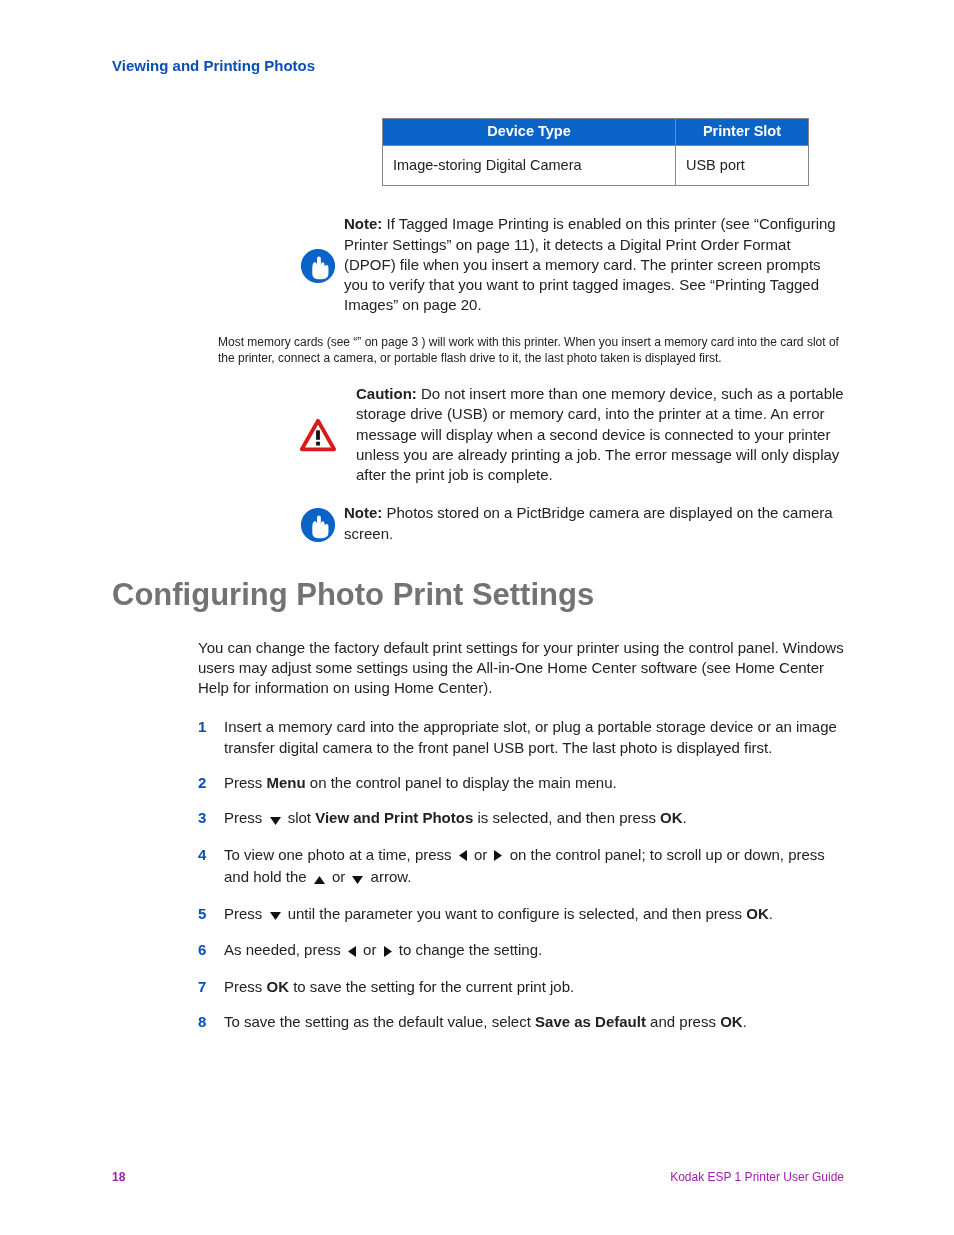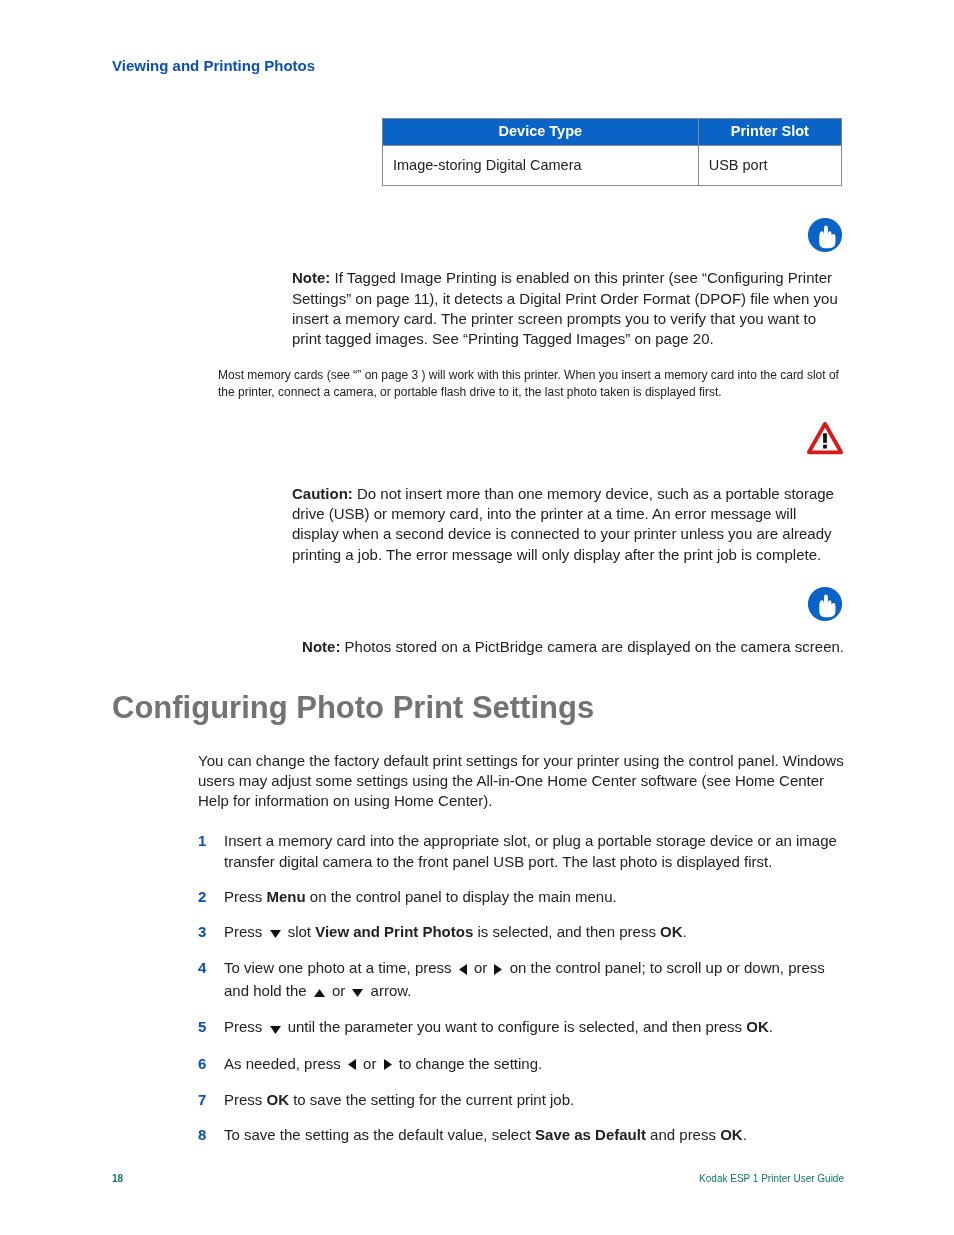--- a/index.html
+++ b/index.html
@@ -17,42 +17,41 @@
     padding: 56px 110px 0 112px;
   }
   .running-header {
     color: #0a4fb5;
     font-weight: bold;
     font-size: 15px;
     margin-bottom: 42px;
   }
   table.device-table {
     border-collapse: collapse;
-    width: 460px;
+    width: 427px;
     margin-left: 270px;
     margin-bottom: 28px;
     font-size: 14.5px;
   }
   table.device-table th {
     background: #0a63c6;
     color: #fff;
     font-weight: bold;
     padding: 3px 8px;
     border: 1px solid #888;
     text-align: center;
   }
   table.device-table td {
     border: 1px solid #888;
     padding: 10px 10px;
   }
   .note-block, .caution-block {
     display: flex;
-    align-items: flex-end;
+    align-items: center;
     margin: 14px 0 18px 180px;
-    flex-direction: column;
   }
   .caution-block { margin-left: 180px; gap: 12px; }
   .icon-cell {
     flex: 0 0 52px;
     display:flex;
     justify-content:center;
     align-items:flex-start;
     padding-top:2px;
   }
   .text-cell {
@@ -94,22 +93,22 @@
     font-weight: bold;
   }
   .bold { font-weight: bold; }
   .footer {
     position: absolute;
     bottom: 50px;
     left: 112px;
     right: 110px;
     display: flex;
     justify-content: space-between;
-    color: #0f766e;
-    font-size: 10px;
+    color: #a21caf;
+    font-size: 12px;
   }
   .footer .pagenum { font-weight: bold; }
   .tri {
     display:inline-block;
     vertical-align: middle;
     margin: 0 3px;
   }
   .hand-icon {
     width:38px; height:38px;
   }

